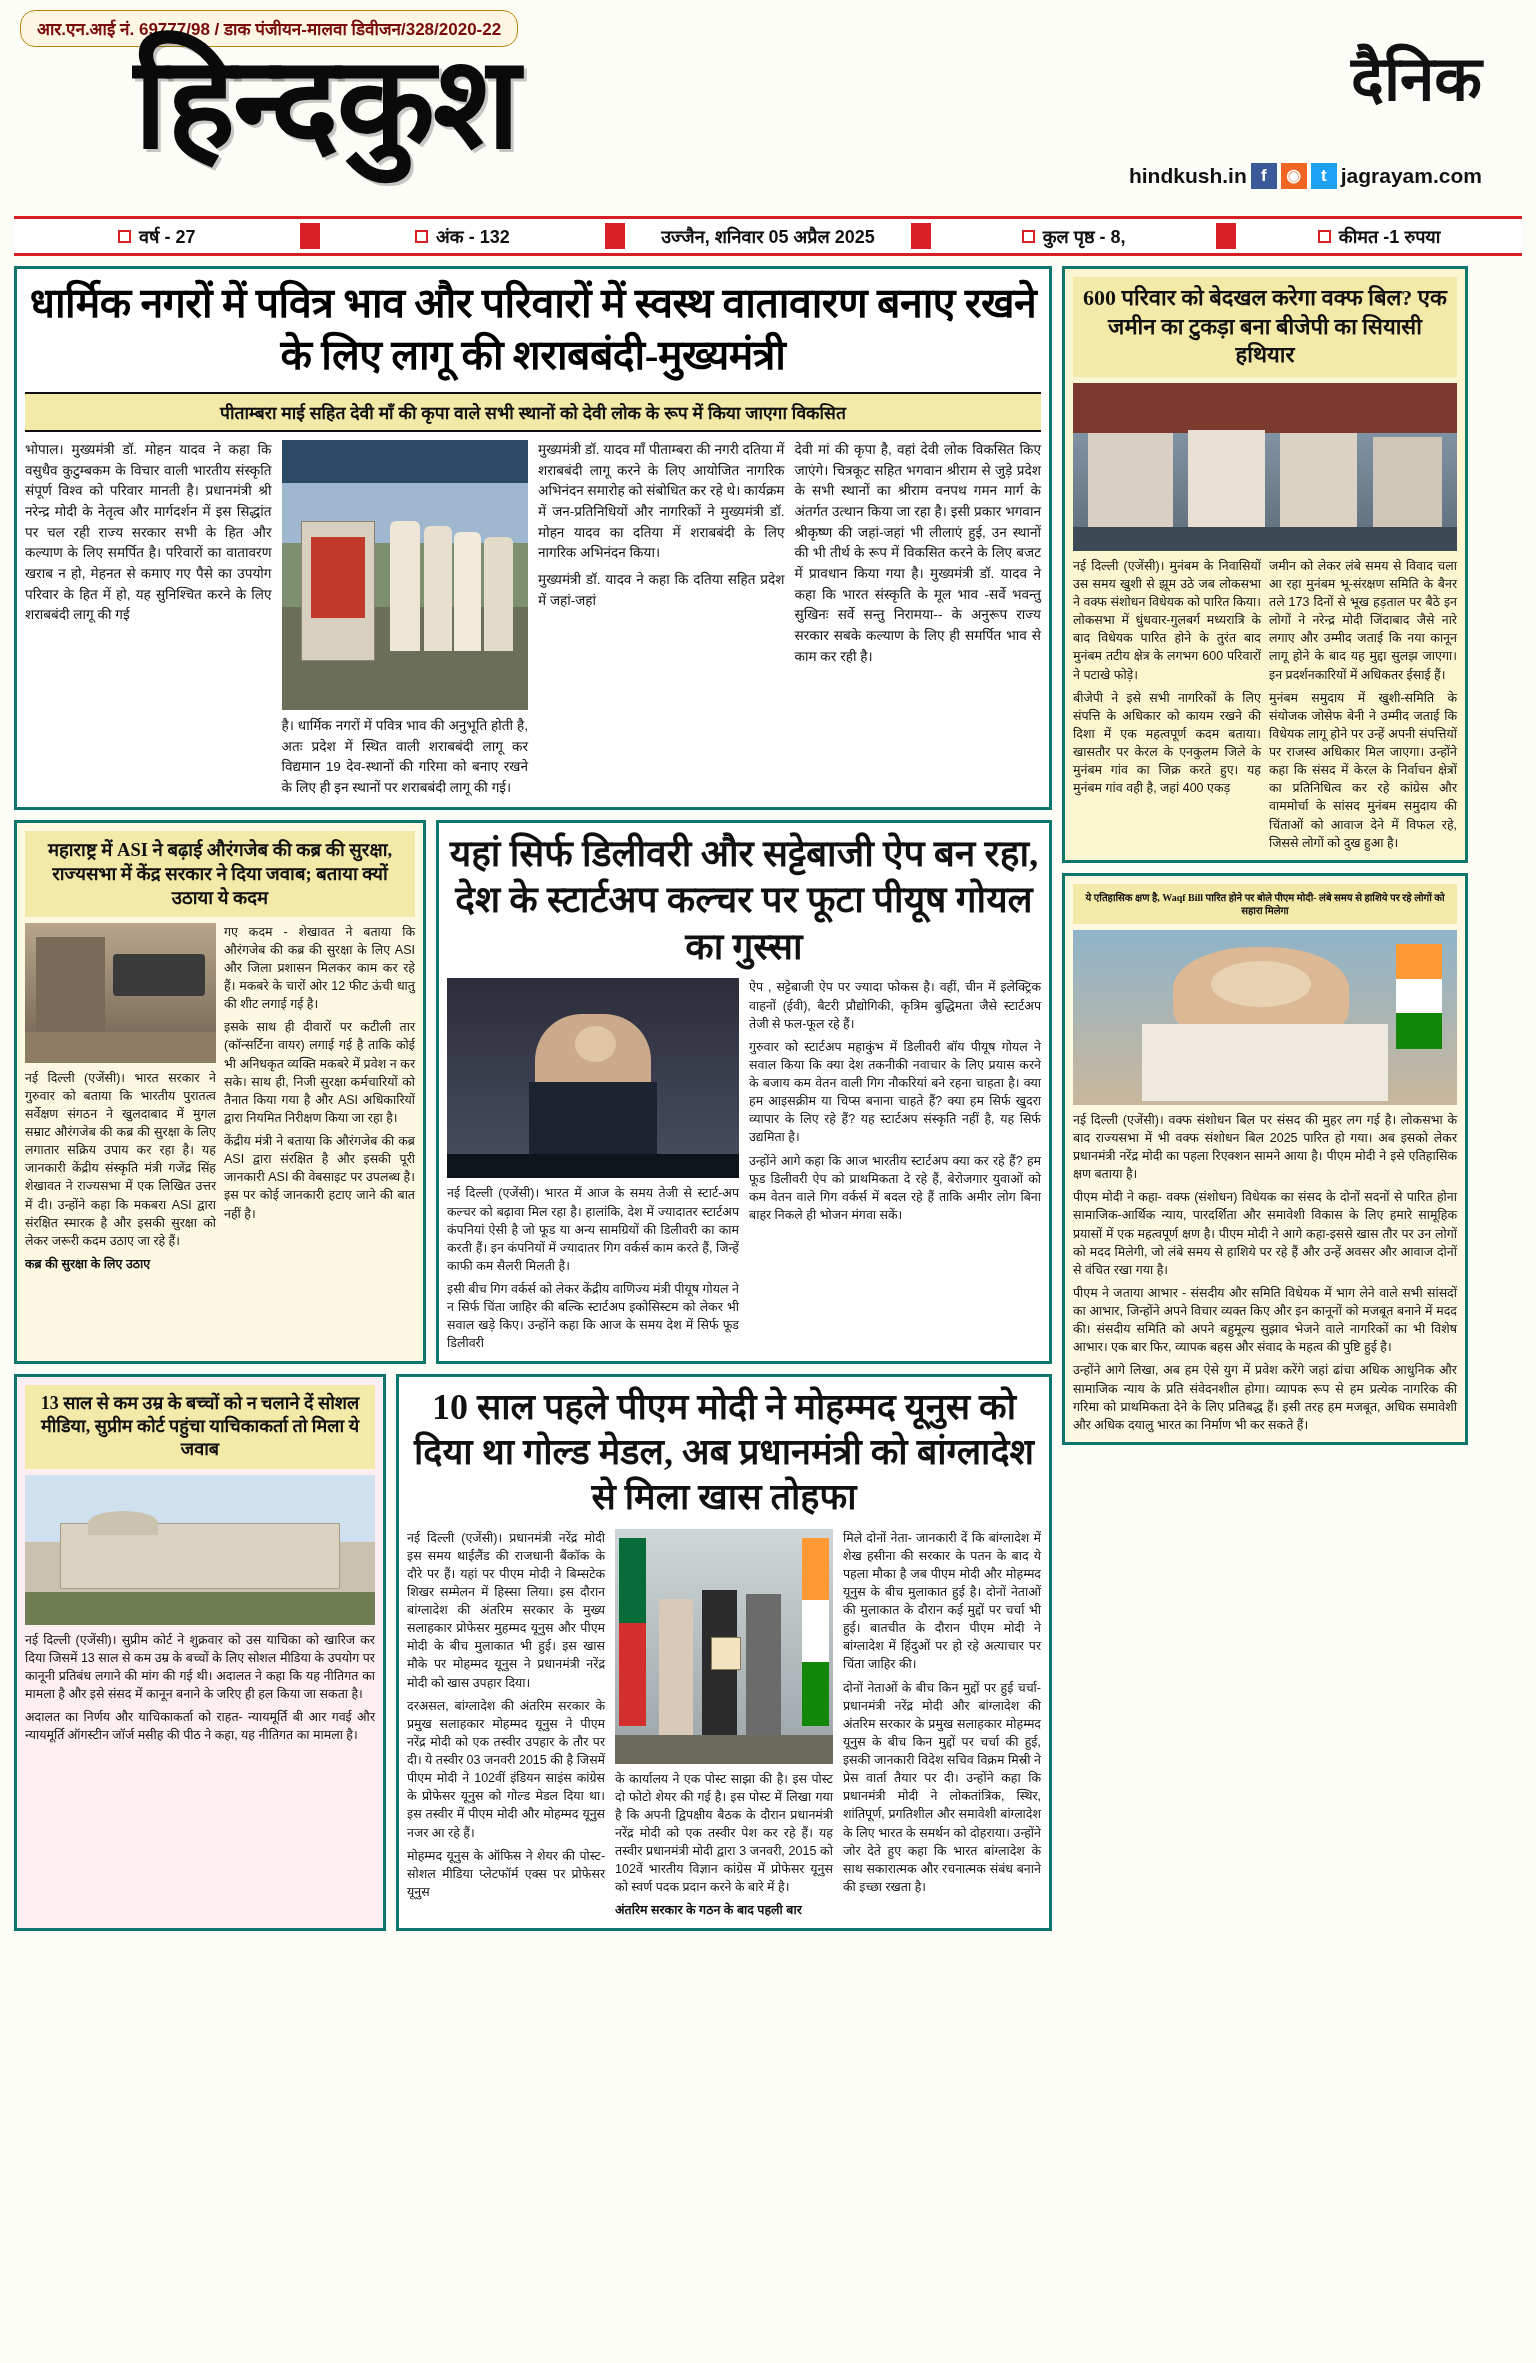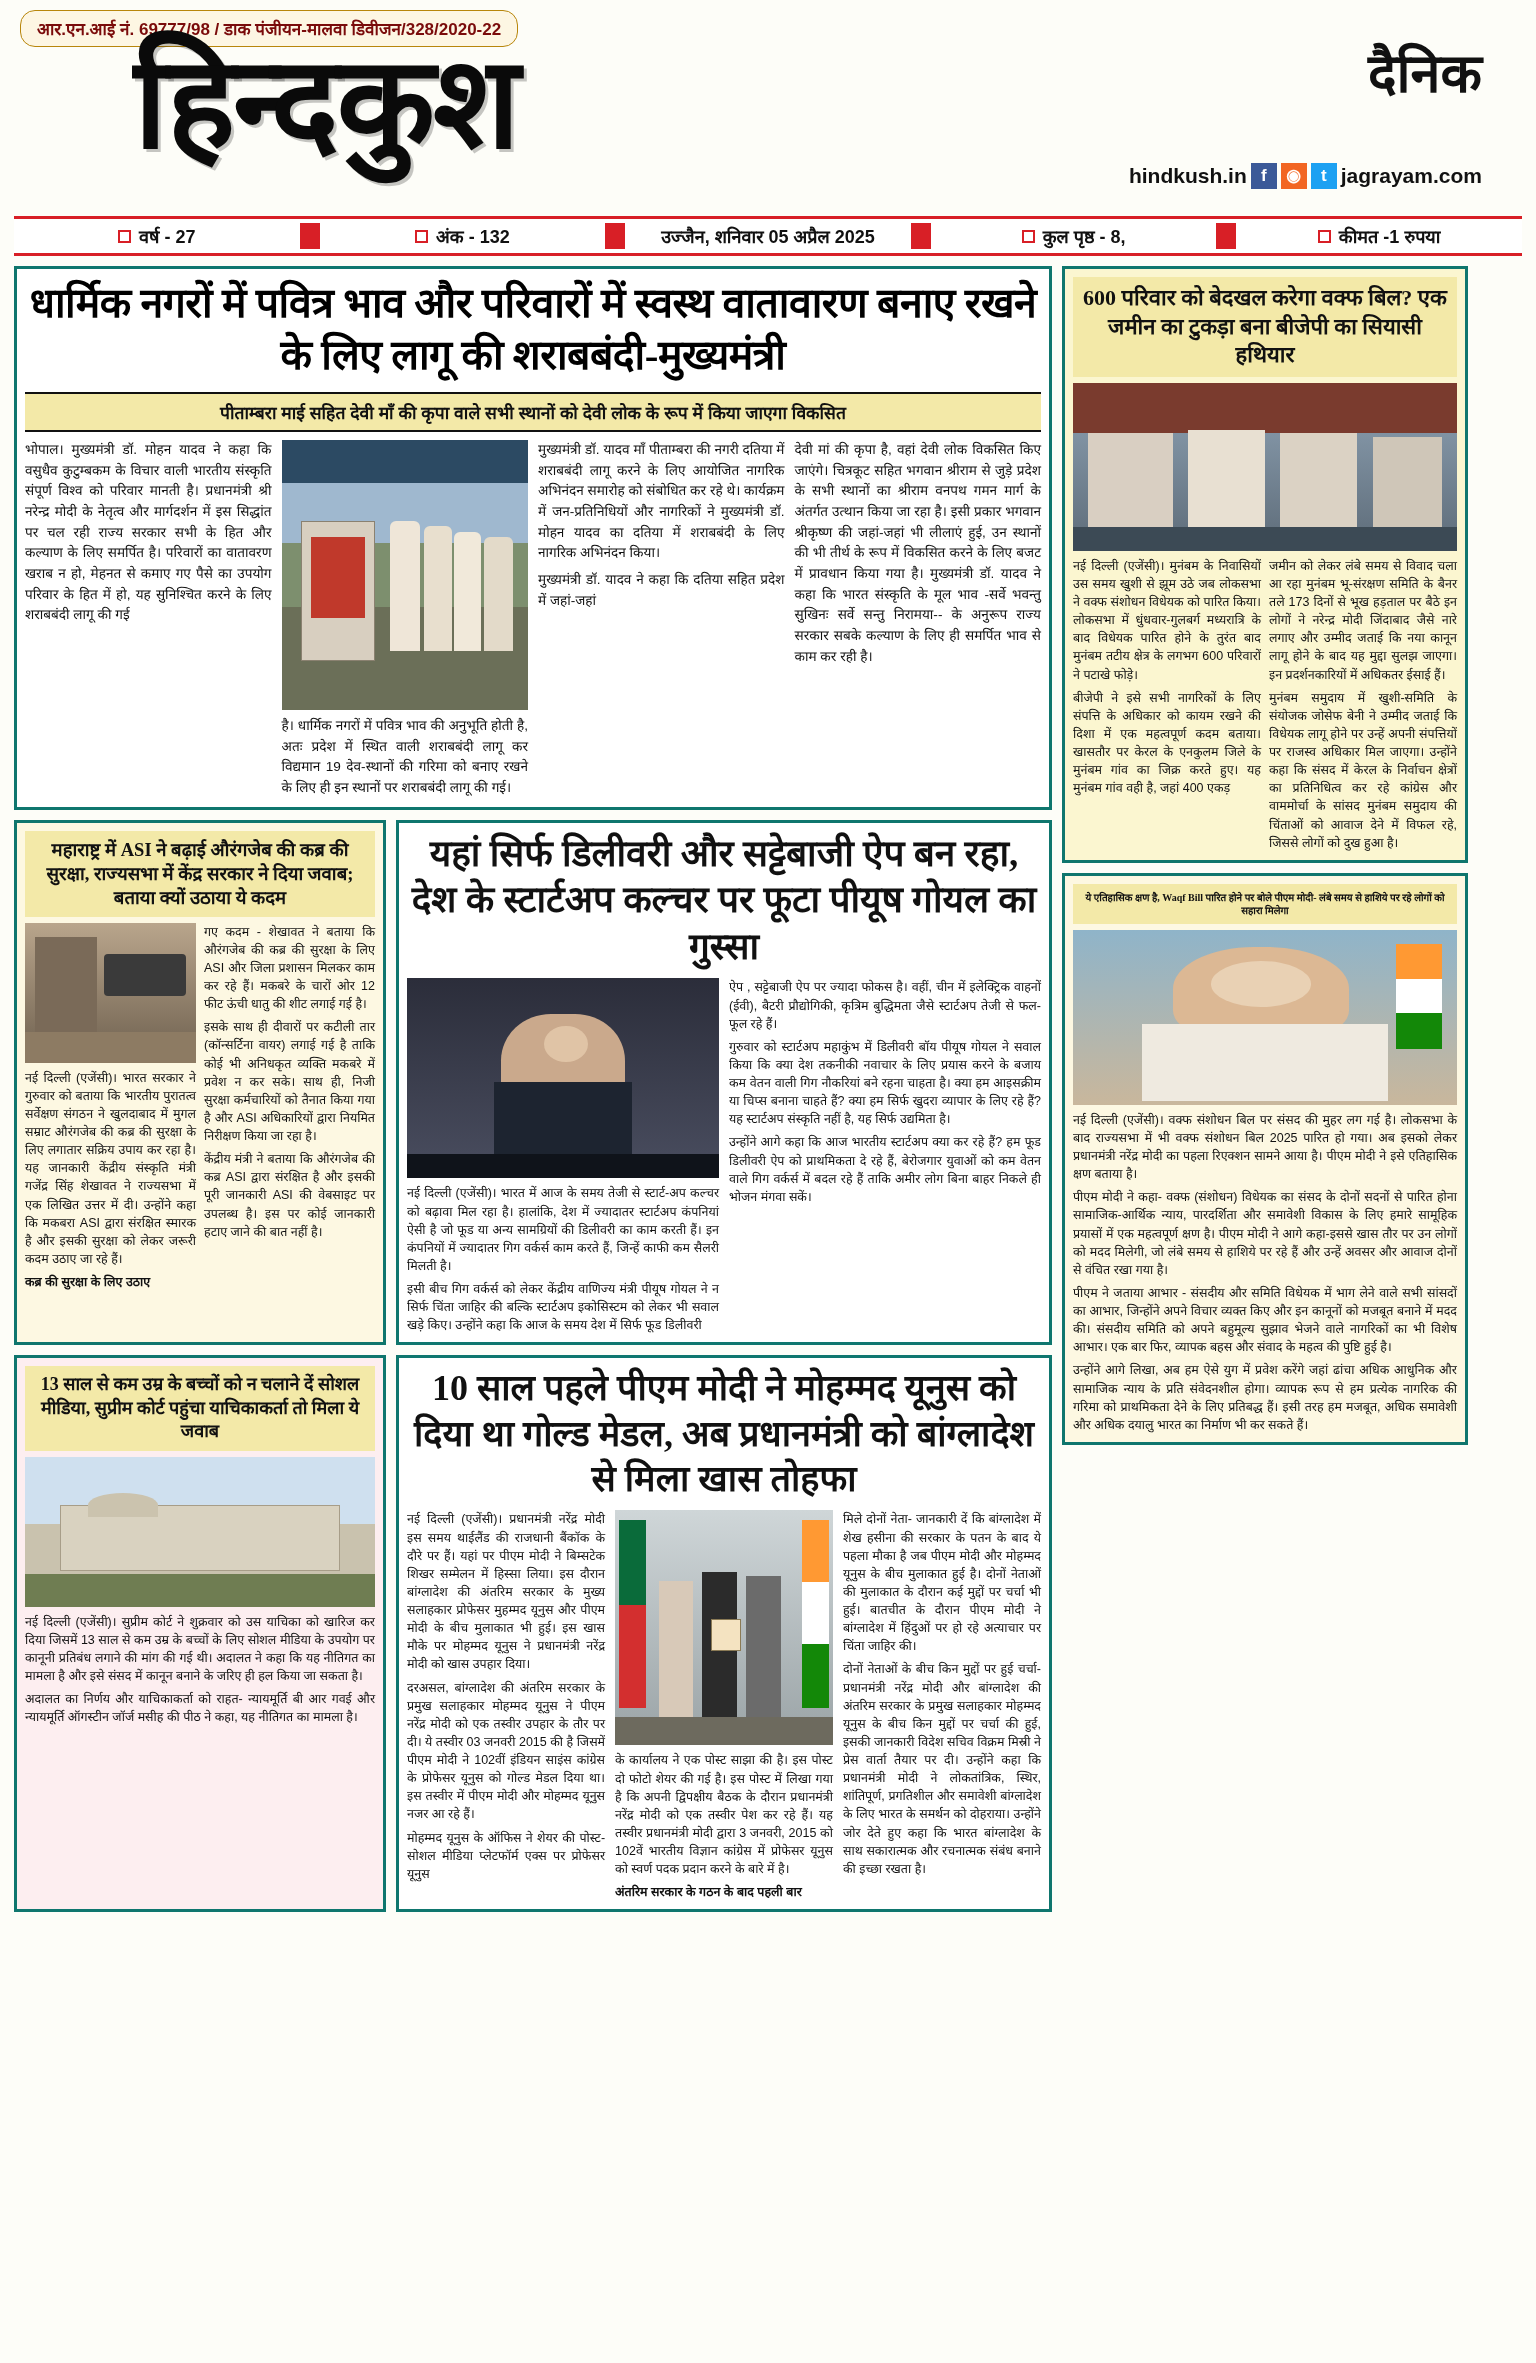--- a/index.html
+++ b/index.html
@@ -27,21 +27,21 @@
   .logo-wrap { position:absolute; left:120px; top:30px; }
   .logo-main {
     font-family:"Liberation Serif", serif;
     font-size:128px; font-weight:bold;
     letter-spacing:-2px;
     line-height:1;
     color:#0a0a0a;
     text-shadow:3px 3px 0 rgba(0,0,0,0.22);
   }
   .dainik { position:absolute; right:40px; top:24px;
-    font-family:"Liberation Serif", serif; font-size:54px; font-weight:bold; }
+    font-family:"Liberation Serif", serif; font-size:62px; font-weight:bold; }
   .social { position:absolute; right:40px; top:150px; display:flex; align-items:center; gap:4px; }
   .social .txt { font-size:21px; font-weight:bold; }
   .sq { width:26px; height:26px; display:inline-flex; align-items:center; justify-content:center;
         color:#fff; font-weight:bold; font-size:17px; }
   .fb { background:#3b5998; }
   .rss { background:#f26522; }
   .tw { background:#1da1f2; }
 
   
   .infobar {
@@ -178,21 +178,21 @@
             <div class="txt" style="margin-top:6px;">मुख्यमंत्री डॉ. यादव ने कहा कि दतिया सहित प्रदेश में जहां-जहां</div>
           </div>
           <div>
             <div class="txt">देवी मां की कृपा है, वहां देवी लोक विकसित किए जाएंगे। चित्रकूट सहित भगवान श्रीराम से जुड़े प्रदेश के सभी स्थानों का श्रीराम वनपथ गमन मार्ग के अंतर्गत उत्थान किया जा रहा है। इसी प्रकार भगवान श्रीकृष्ण की जहां-जहां भी लीलाएं हुई, उन स्थानों की भी तीर्थ के रूप में विकसित करने के लिए बजट में प्रावधान किया गया है। मुख्यमंत्री डॉ. यादव ने कहा कि भारत संस्कृति के मूल भाव -सर्वे भवन्तु सुखिनः सर्वे सन्तु निरामया-- के अनुरूप राज्य सरकार सबके कल्याण के लिए ही समर्पित भाव से काम कर रही है।</div>
           </div>
         </div>
       </div>
 
       <div style="display:flex; gap:10px; margin-top:10px;">
 
-        <div class="box khaki" style="width:372px;">
+        <div class="box khaki" style="width:412px;">
           <div class="redhead" style="border:none;background:#f3e9a8;font-size:18.5px;">महाराष्ट्र में ASI ने बढ़ाई औरंगजेब की कब्र की सुरक्षा, राज्यसभा में केंद्र सरकार ने दिया जवाब; बताया क्यों उठाया ये कदम</div>
           <div style="display:flex;gap:8px;margin-top:6px;">
             <div style="flex:1;">
               <div class="ph" style="height:140px;background:linear-gradient(#b9a58c,#6d5f4e);">
                 <div style="position:absolute;left:6%;top:10%;width:36%;height:80%;background:#7a6a58;"></div>
                 <div style="position:absolute;left:46%;top:22%;width:48%;height:30%;background:#3a3a3a;border-radius:4px;"></div>
                 <div style="position:absolute;left:0;bottom:0;right:0;height:22%;background:#8d7b63;"></div>
               </div>
               <div class="small-cap" style="margin-top:6px;">नई दिल्ली (एजेंसी)। भारत सरकार ने गुरुवार को बताया कि भारतीय पुरातत्व सर्वेक्षण संगठन ने खुलदाबाद में मुगल सम्राट औरंगजेब की कब्र की सुरक्षा के लिए लगातार सक्रिय उपाय कर रहा है। यह जानकारी केंद्रीय संस्कृति मंत्री गजेंद्र सिंह शेखावत ने राज्यसभा में एक लिखित उत्तर में दी। उन्होंने कहा कि मकबरा ASI द्वारा संरक्षित स्मारक है और इसकी सुरक्षा को लेकर जरूरी कदम उठाए जा रहे हैं।</div>
               <div class="small-cap" style="margin-top:5px;font-weight:bold;">कब्र की सुरक्षा के लिए उठाए</div>

